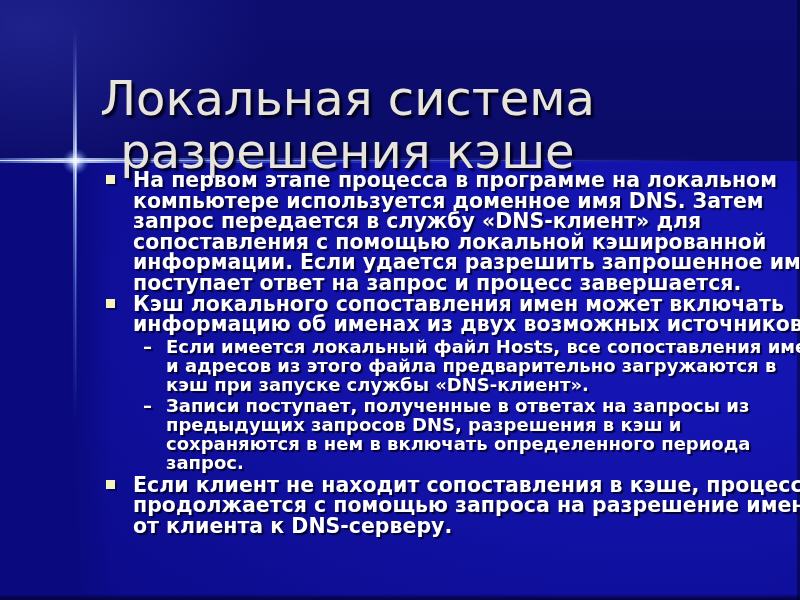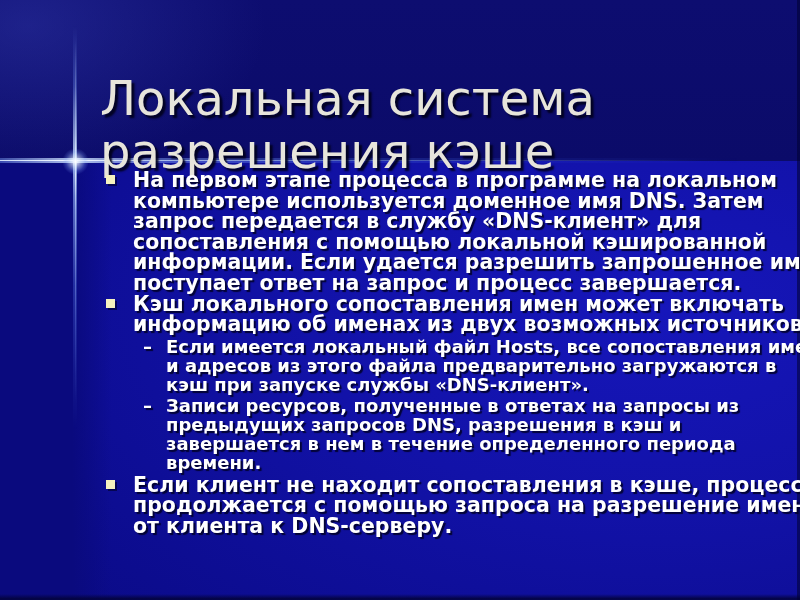--- a/index.html
+++ b/index.html
@@ -56,20 +56,21 @@
     position:absolute;left:63px;top:149px;width:25px;height:25px;
     background:radial-gradient(circle, rgba(255,255,255,0.95) 0%, rgba(215,232,255,0.55) 30%,
       rgba(140,175,255,0.25) 55%, rgba(0,0,0,0) 75%);
   }
   
   .title{
     position:absolute;left:100px;top:40px;
     font-size:48px;line-height:53px;font-weight:400;
     color:var(--title-color,#E7E5DB);
     text-shadow:3px 3px 2px rgba(0,0,25,0.9);
+    text-align:center;
   }
   .title .t-line{display:block;white-space:nowrap;}
   
   .content{
     position:absolute;left:106px;top:170px;width:686px;
     font-weight:bold;color:var(--body-text-color,#FFFFFF);
     text-shadow:2px 2px 1px rgba(0,0,35,0.85);
   }
   .bullet{display:flex;align-items:flex-start;}
   .bullet .line{white-space:nowrap;}
@@ -125,24 +126,24 @@
         <span class="marker">–</span>
         <div class="text">
           <div class="line">Если имеется локальный файл Hosts, все сопоставления имен</div>
           <div class="line">и адресов из этого файла предварительно загружаются в</div>
           <div class="line">кэш при запуске службы «DNS-клиент».</div>
         </div>
       </div>
       <div class="bullet level2">
         <span class="marker">–</span>
         <div class="text">
-          <div class="line">Записи ресурсов, полученные в ответах на запросы из</div>
+          <div class="line">Записи поступает, полученные в ответах на запросы из</div>
           <div class="line">предыдущих запросов DNS, разрешения в кэш и</div>
-          <div class="line">завершается в нем в течение определенного периода</div>
-          <div class="line">времени.</div>
+          <div class="line">сохраняются в нем в включать определенного периода</div>
+          <div class="line">запрос.</div>
         </div>
       </div>
       <div class="bullet level1 b-last">
         <span class="marker"></span>
         <div class="text">
           <div class="line">Если клиент не находит сопоставления в кэше, процесс</div>
           <div class="line">продолжается с помощью запроса на разрешение имени</div>
           <div class="line">от клиента к DNS-серверу.</div>
         </div>
       </div>

